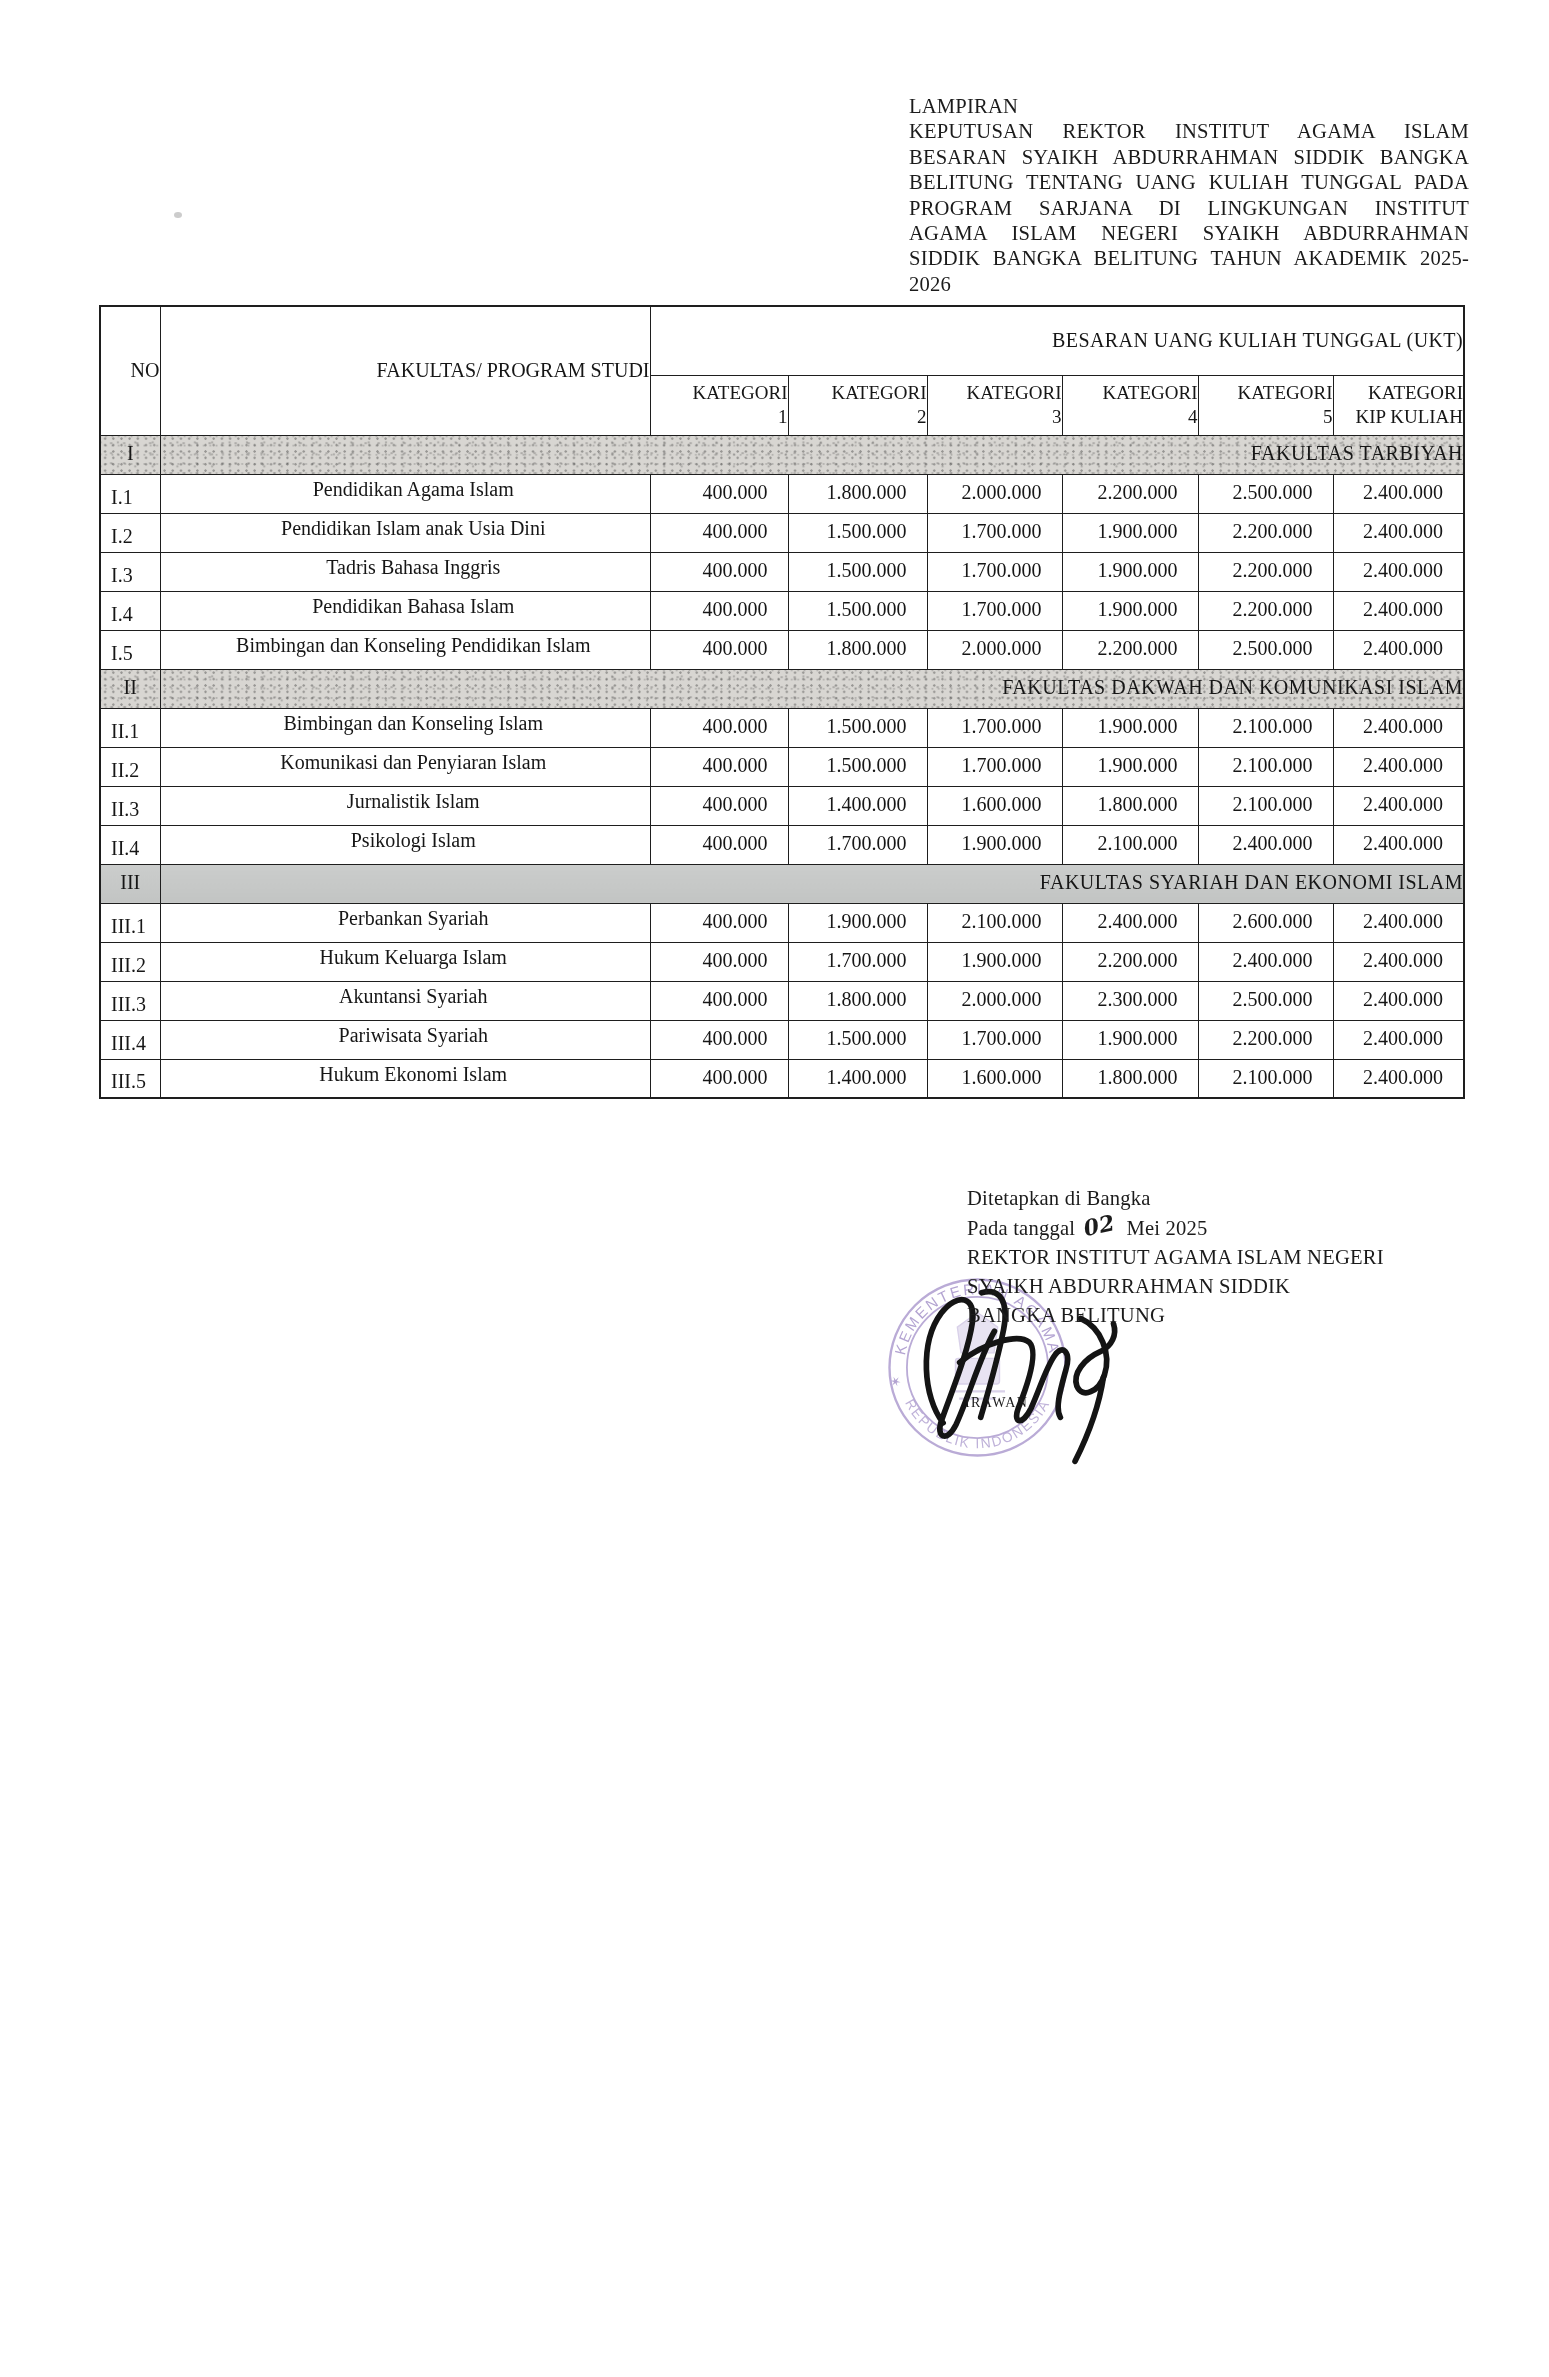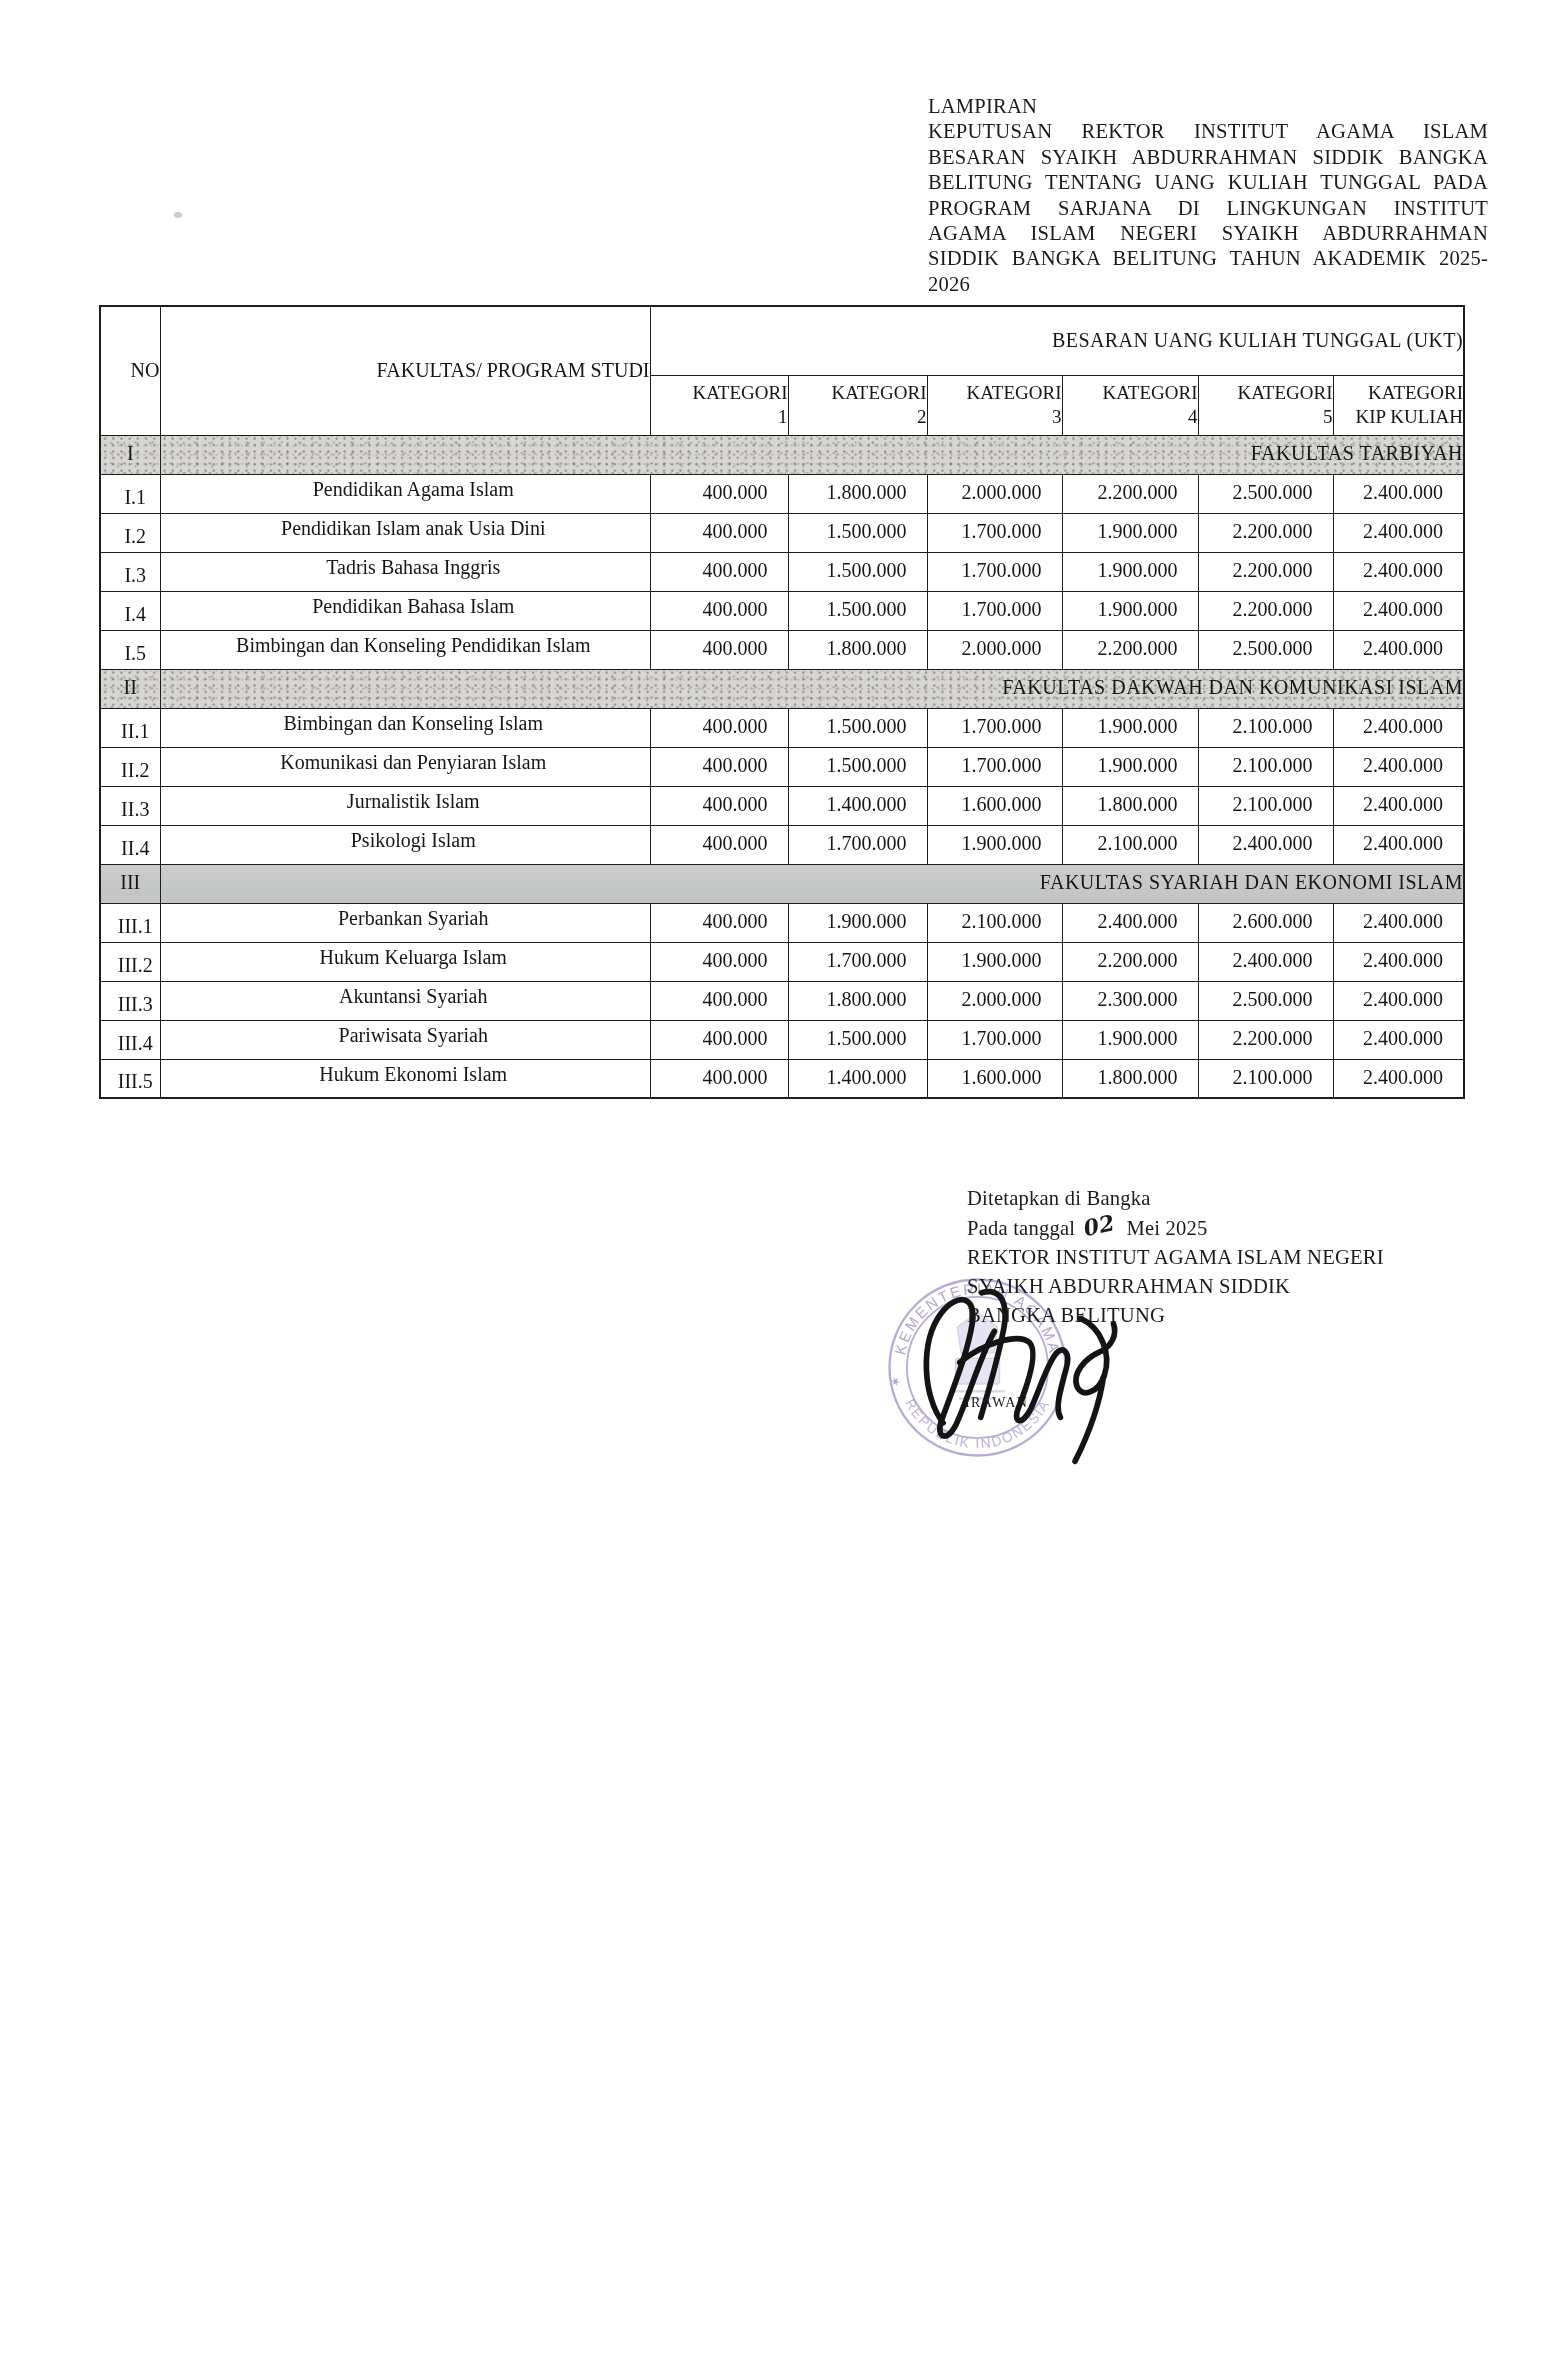--- a/index.html
+++ b/index.html
@@ -10,21 +10,21 @@
     height: 2377px;
     background: #ffffff;
     font-family: "Liberation Serif", "DejaVu Serif", serif;
     color: #1b1b1b;
     overflow: hidden;
   }
 
   
   .header-block {
     position: absolute;
-    left: 928px;
+    left: 909px;
     top: 94px;
     width: 560px;
     font-size: 20.6px;
     line-height: 25.4px;
     letter-spacing: 0.2px;
   }
   .hdr-line { text-align: justify; text-align-last: justify; white-space: normal; }
   .hdr-line.plain { text-align: left; text-align-last: auto; }
 
   
@@ -69,21 +69,21 @@
       radial-gradient(circle, rgba(95,95,95,0.32) 0 0.8px, transparent 1.2px),
       radial-gradient(circle, rgba(35,35,35,0.22) 0 1px, transparent 1.6px);
     background-size: 8.2px 6.4px, 13px 10px, 6.4px 9.2px, 17.4px 12px;
     background-position: 0 0, 3.7px 2.7px, 1.8px 5.5px, 8.2px 0.9px;
   }
   tr.section-row.smooth td {
     background: linear-gradient(#cbcdcc, #c2c4c3);
   }
 
   tr.data-row td { height: 39px; }
-  td.cell-no { text-align: center; vertical-align: bottom; padding: 0 0 3.7px 10px; }
+  td.cell-no { text-align: left; vertical-align: bottom; padding: 0 0 3.7px 10px; }
   td.cell-name { text-align: center; vertical-align: middle; padding: 0 0 7.3px 16.5px; }
   td.cell-val { text-align: right; vertical-align: middle; padding: 0 20px 1.8px 0; }
 
   
   .closing {
     position: absolute;
     left: 967px;
     top: 1184px;
     font-size: 20.6px;
     line-height: 29px;

